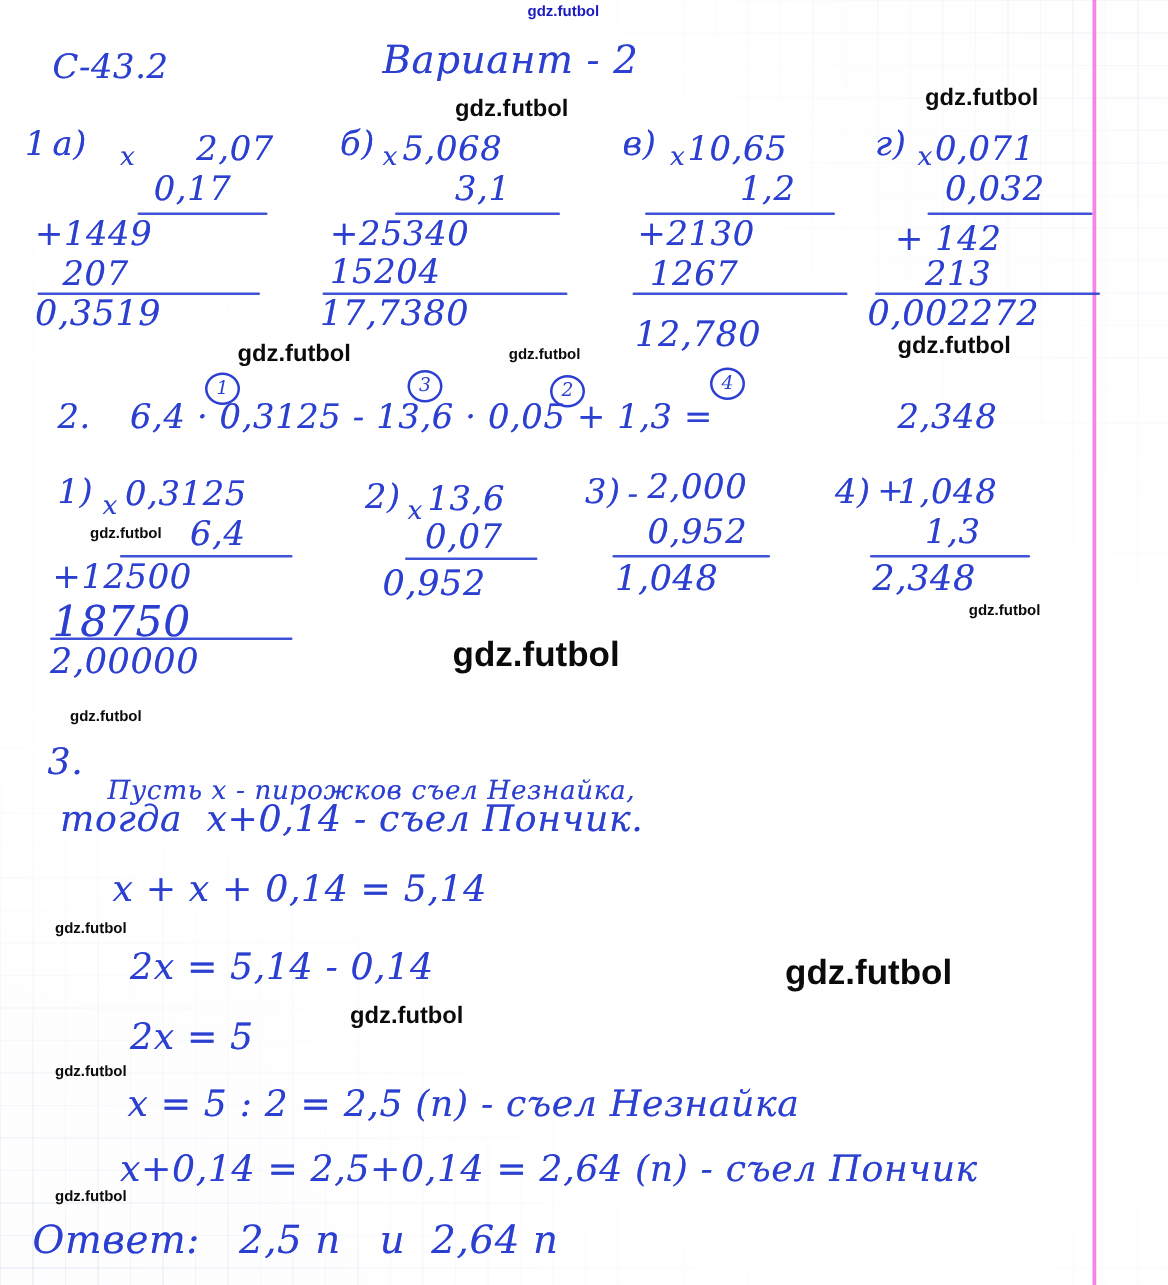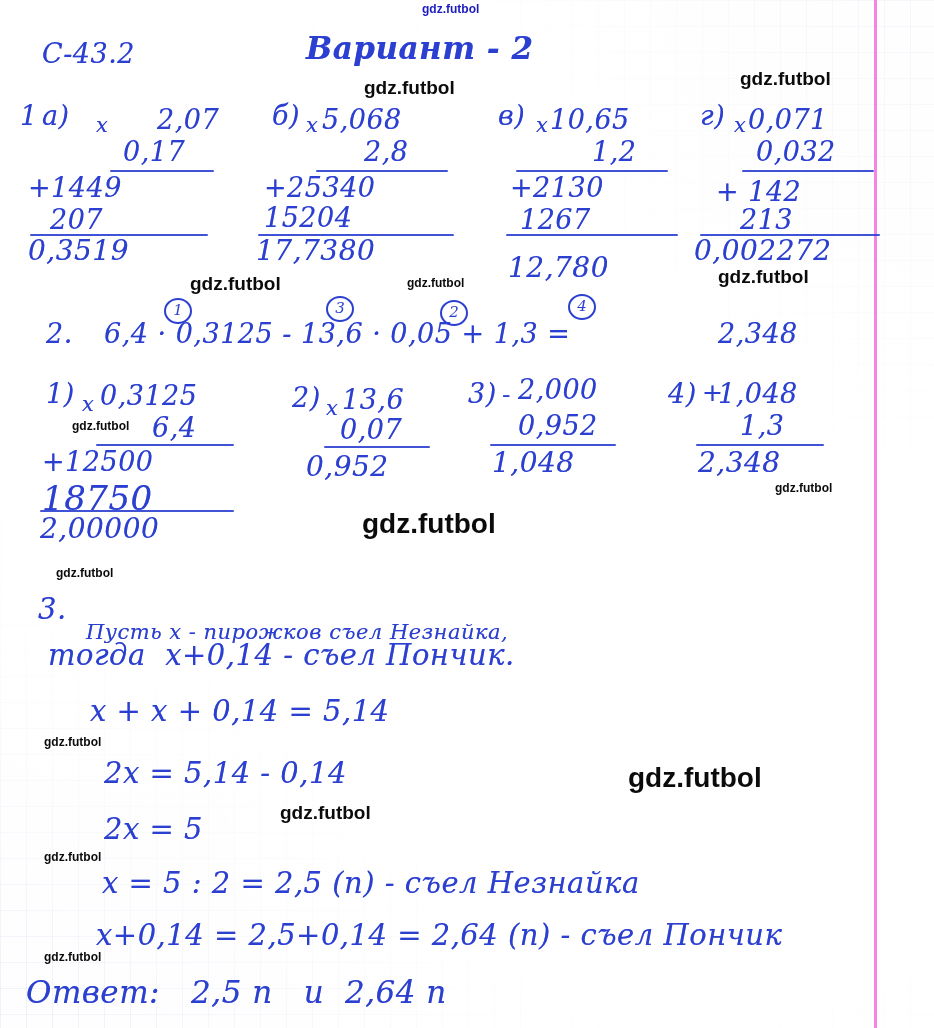--- a/index.html
+++ b/index.html
@@ -50,21 +50,21 @@
   .hw {
     position: absolute;
     color: #2b3fd0;
     font-family: "DejaVu Serif", serif;
     font-style: italic;
     white-space: pre;
     letter-spacing: .5px;
     transform-origin: left top;
     text-shadow: 0 0 .4px rgba(43,63,208,.55);
   }
-  .hw.b { font-weight: bold; text-align: center; }
+  .hw.b { font-weight: normal; text-align: center; }
 
   
   .rule {
     position: absolute;
     height: 2px;
     background: #2b3fd0;
     border-radius: 1px;
     opacity: .9;
   }
 
@@ -113,21 +113,21 @@
 <div class="hw" style="left:123px; top:136px; font-size:27px;">0,17</div>
 <div class="rule" style="left:110px; top:170px; width:104px;"></div>
 <div class="hw" style="left:28px; top:172px; font-size:27px;">+1449</div>
 <div class="hw" style="left:50px; top:204px; font-size:27px;">207</div>
 <div class="rule" style="left:30px; top:234px; width:178px;"></div>
 <div class="hw" style="left:28px; top:234px; font-size:28px;">0,3519</div>
 
 <div class="hw" style="left:272px; top:100px; font-size:27px;">б)</div>
 <div class="hw" style="left:306px; top:113px; font-size:21px;">x</div>
 <div class="hw" style="left:322px; top:104px; font-size:27px;">5,068</div>
-<div class="hw" style="left:364px; top:136px; font-size:27px;">2,8</div>
+<div class="hw" style="left:364px; top:136px; font-size:27px;">3,1</div>
 <div class="rule" style="left:316px; top:170px; width:132px;"></div>
 <div class="hw" style="left:264px; top:172px; font-size:27px;">+25340</div>
 <div class="hw" style="left:264px; top:202px; font-size:27px;">15204</div>
 <div class="rule" style="left:258px; top:234px; width:196px;"></div>
 <div class="hw" style="left:256px; top:234px; font-size:28px;">17,7380</div>
 
 <div class="hw" style="left:498px; top:100px; font-size:27px;">в)</div>
 <div class="hw" style="left:536px; top:113px; font-size:21px;">x</div>
 <div class="hw" style="left:550px; top:104px; font-size:27px;">10,65</div>
 <div class="hw" style="left:592px; top:136px; font-size:27px;">1,2</div>

